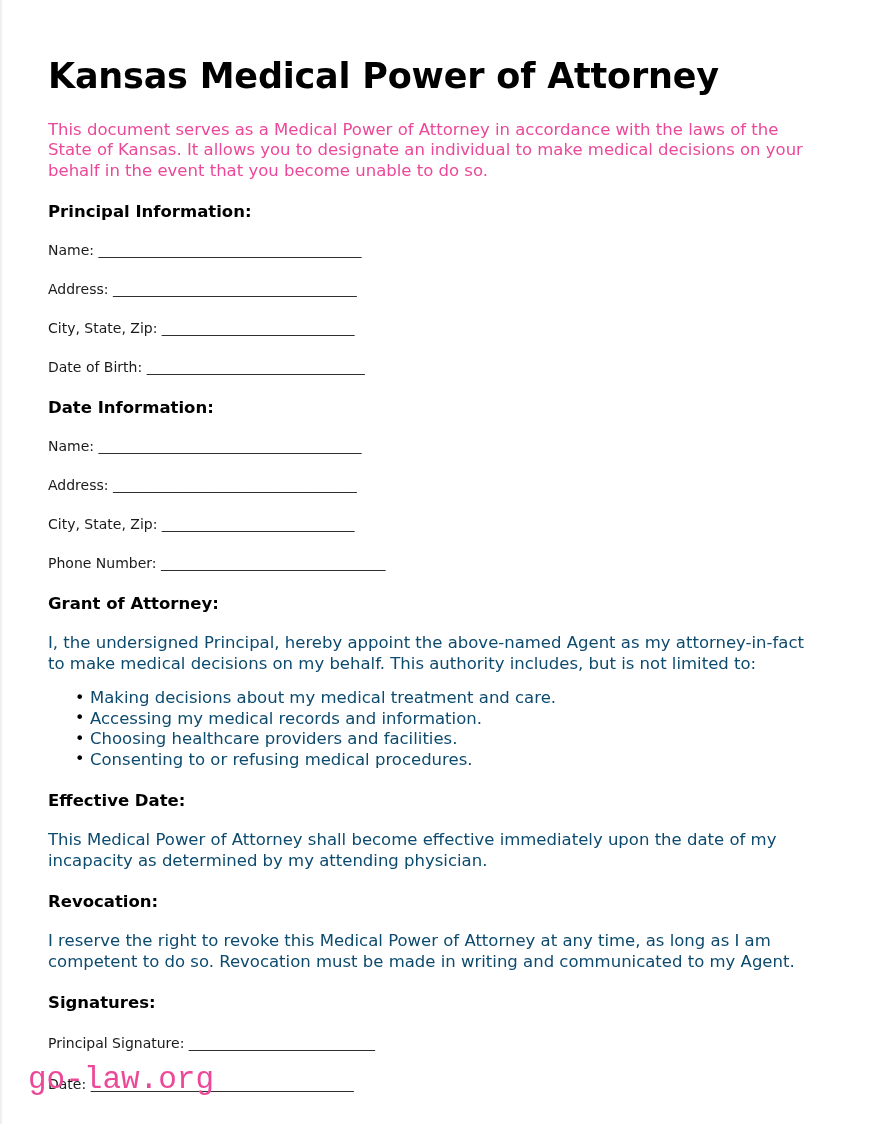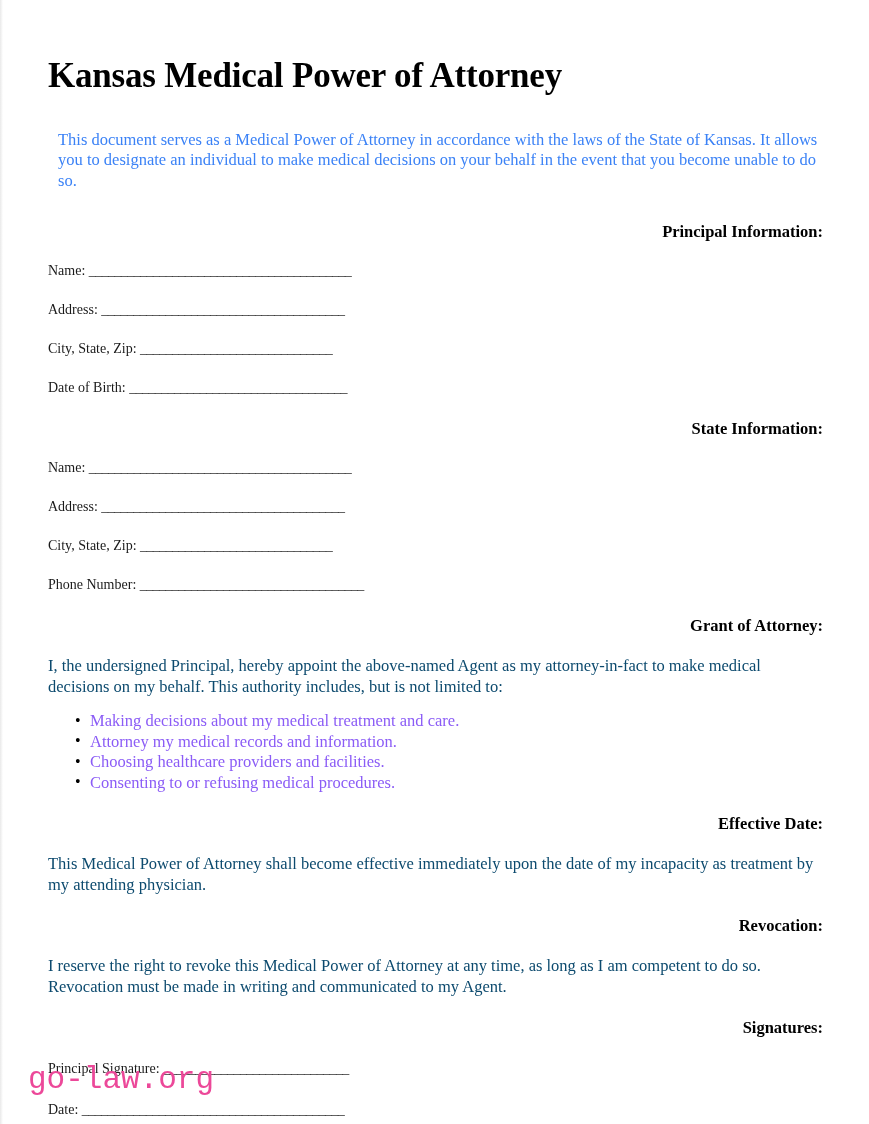--- a/index.html
+++ b/index.html
@@ -23,46 +23,44 @@
     left: 0;
     width: 3px;
     height: 1124px;
     background: linear-gradient(to right, #e9e9e9, #ffffff);
   }
   .content {
     position: absolute;
     left: 48px;
     top: 0;
     width: 775px;
-    font-family: Liberation Serif, serif;
   }
   .doc-title {
     font-size: 35px;
     font-weight: bold;
     letter-spacing: -0.2px;
     line-height: 1.1;
     margin: 0;
     padding-top: 57px;
     color: #000000;
   }
   .intro {
     font-size: 16.5px;
     line-height: 20.5px;
-    margin: 10px;
+    margin: 0;
     padding-top: 24px;
     width: 775px;
-    color: #3b82f6;
+    color: #ec4899;
   }
   .section-head {
     font-size: 16.5px;
     font-weight: bold;
     margin: 0;
     padding-top: 21px;
     color: #000000;
-    text-align: right;
   }
   .body-par {
     font-size: 16.5px;
     line-height: 20.5px;
     margin: 0;
     padding-top: 20px;
     width: 775px;
     color: #0c4a6e;
   }
   .field {
@@ -80,21 +78,21 @@
   .bullets {
     list-style: none;
     margin: 0;
     padding: 14px 0 0 0;
   }
   .bullets li {
     position: relative;
     font-size: 16.5px;
     line-height: 20.5px;
     padding-left: 42px;
-    color: #8b5cf6;
+    color: #0c4a6e;
   }
   .bullets li::before {
     content: "\2022";
     position: absolute;
     left: 27px;
     top: -0.5px;
     font-size: 16px;
     color: #000000;
   }
   .sig-block .field {
@@ -137,21 +135,21 @@
     </p>
     <p class="field">
       <span>City, State, Zip:</span>
       <span class="rule">______________________________</span>
     </p>
     <p class="field">
       <span>Date of Birth:</span>
       <span class="rule">__________________________________</span>
     </p>
 
-    <h2 class="section-head">State Information:</h2>
+    <h2 class="section-head">Date Information:</h2>
 
     <p class="field">
       <span>Name:</span>
       <span class="rule">_________________________________________</span>
     </p>
     <p class="field">
       <span>Address:</span>
       <span class="rule">______________________________________</span>
     </p>
     <p class="field">
@@ -162,27 +160,27 @@
       <span>Phone Number:</span>
       <span class="rule">___________________________________</span>
     </p>
 
     <h2 class="section-head">Grant of Attorney:</h2>
 
     <p class="body-par">I, the undersigned Principal, hereby appoint the above-named Agent as my attorney-in-fact to make medical decisions on my behalf. This authority includes, but is not limited to:</p>
 
     <ul class="bullets">
       <li>Making decisions about my medical treatment and care.</li>
-      <li>Attorney my medical records and information.</li>
+      <li>Accessing my medical records and information.</li>
       <li>Choosing healthcare providers and facilities.</li>
       <li>Consenting to or refusing medical procedures.</li>
     </ul>
 
     <h2 class="section-head">Effective Date:</h2>
-    <p class="body-par">This Medical Power of Attorney shall become effective immediately upon the date of my incapacity as treatment by my attending physician.</p>
+    <p class="body-par">This Medical Power of Attorney shall become effective immediately upon the date of my incapacity as determined by my attending physician.</p>
 
     <h2 class="section-head">Revocation:</h2>
     <p class="body-par">I reserve the right to revoke this Medical Power of Attorney at any time, as long as I am competent to do so. Revocation must be made in writing and communicated to my Agent.</p>
 
     <h2 class="section-head">Signatures:</h2>
 
     <div class="sig-block">
       <p class="field">
         <span>Principal Signature:</span>
         <span class="rule">_____________________________</span>

